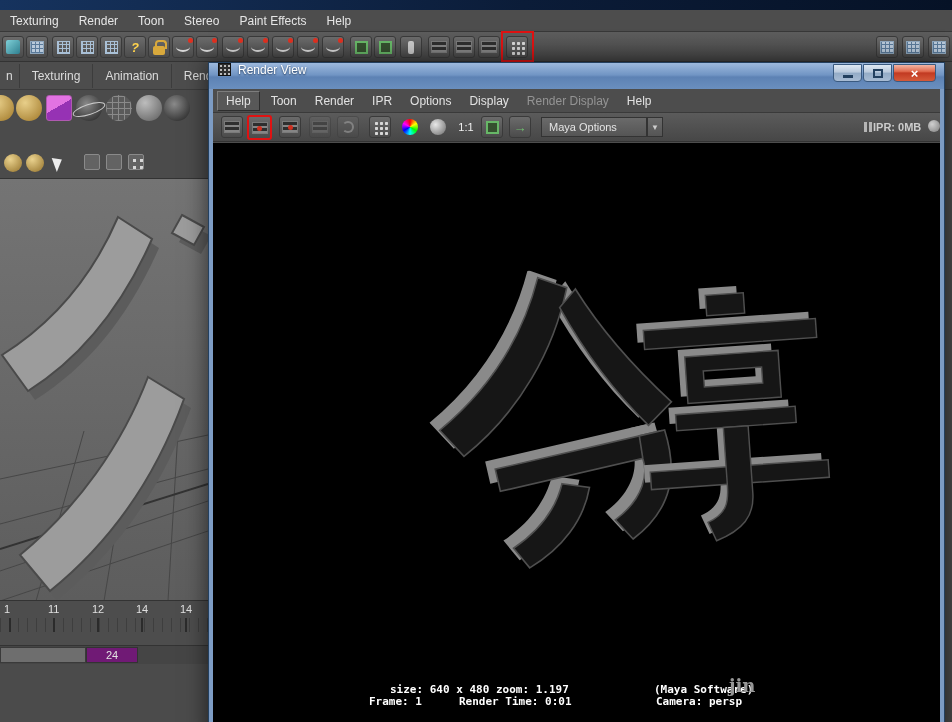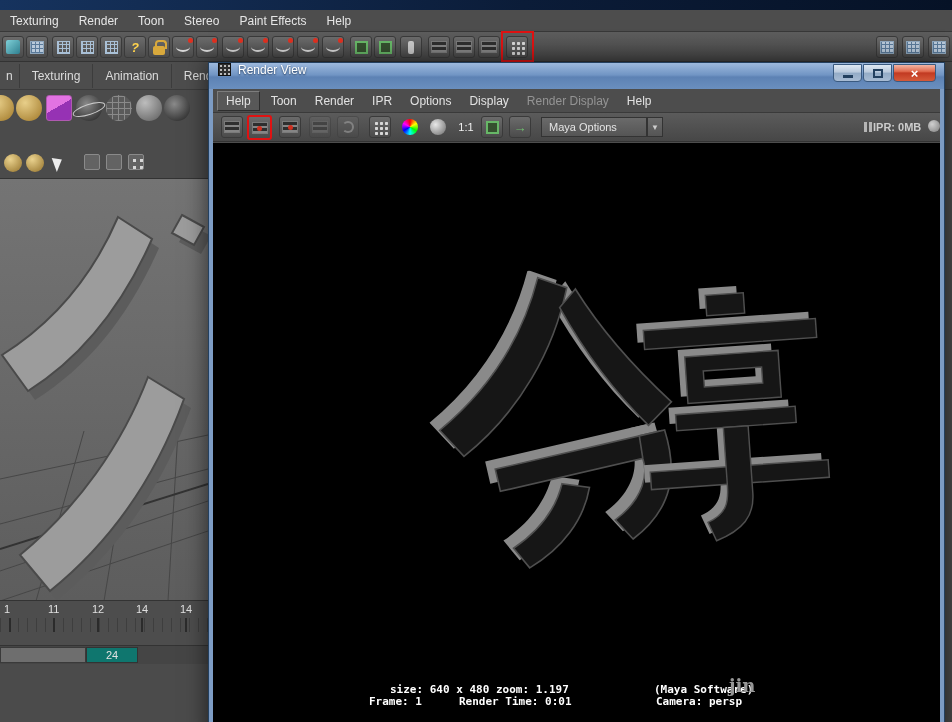--- a/index.html
+++ b/index.html
@@ -90,21 +90,21 @@
   
   .timeline{position:absolute;left:0;top:600px;width:208px;height:45px;background:#4d4d4d;border-top:1px solid #333;}
   .tl-num{position:absolute;top:2px;font-size:11px;color:#e0e0e0;}
   .tl-ticks{position:absolute;left:0;top:17px;width:208px;height:14px;
     background:repeating-linear-gradient(90deg,#3e3e3e 0 1px,transparent 1px 9px);}
   .tl-major{position:absolute;top:17px;width:2px;height:14px;background:#2b2b2b;}
 
   
   .range-row{position:absolute;left:0;top:645px;width:208px;height:19px;background:#454545;border-top:1px solid #333;}
   .range-bar{position:absolute;left:0;top:1px;width:86px;height:16px;background:#6e6e6e;border:1px solid #3a3a3a;}
-  .range-field{position:absolute;left:86px;top:1px;width:52px;height:16px;background:#0f766e;border:1px solid #333;
+  .range-field{position:absolute;left:86px;top:1px;width:52px;height:16px;background:#701a75;border:1px solid #333;
     color:#e2e2e2;font-size:11px;display:flex;align-items:center;justify-content:center;}
 
   
   .rv-window{position:absolute;left:208px;top:62px;width:737px;height:680px;background:#7d9cc4;
     border:1px solid #24405f;box-shadow:0 0 22px rgba(0,0,0,.6);z-index:10;}
   .rv-titlebar{position:absolute;left:0;top:0;width:100%;height:26px;
     background:linear-gradient(#9db9dd,#7195c4 46%,#5d82b4 54%,#6a8fbf);display:flex;}
   .rv-appicon{width:13px;height:13px;margin-left:9px;background:#2e2e2e;border:1px solid #111;
     background-image:radial-gradient(#bbb 1px,transparent 1.2px);background-size:4px 4px;}
   .rv-title{margin-left:7px;font-size:12px;color:#fff;text-shadow:0 1px 2px rgba(10,30,60,.8);}

